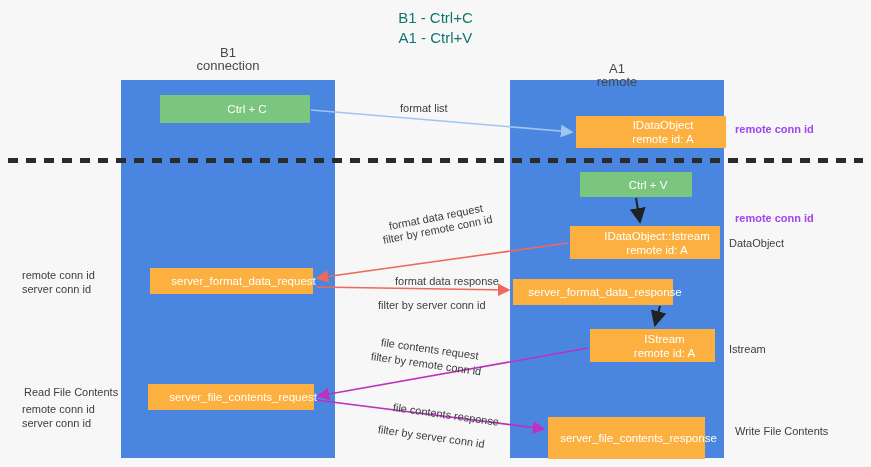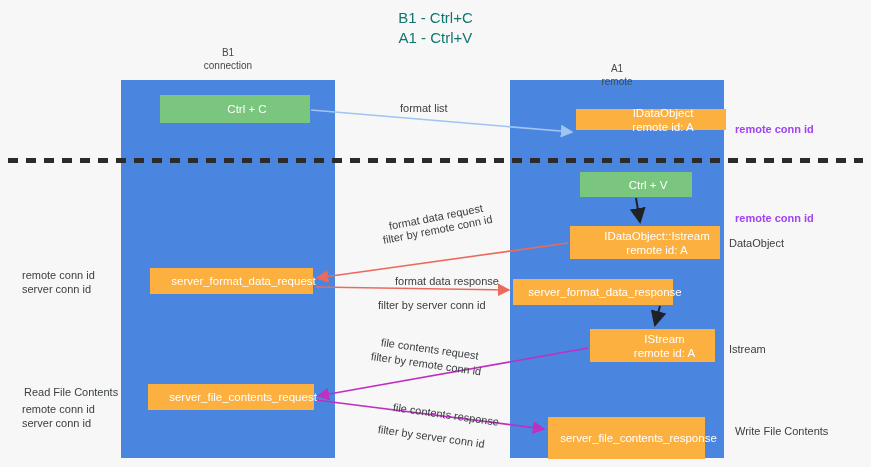--- a/index.html
+++ b/index.html
@@ -13,37 +13,37 @@
   #stage{position:relative;width:871px;height:467px;}
 
   
   #wires{position:absolute;left:0;top:0;width:871px;height:467px;pointer-events:none;}
 
   
   .lane{position:absolute;background:#4a86e0;}
   #lane-b1{left:121px;top:80px;width:214px;height:378px;}
   #lane-a1{left:510px;top:80px;width:214px;height:378px;}
 
-  .lane-head{position:absolute;text-align:center;font-size:10px;line-height:13px;color:#44484d;}
+  .lane-head{position:absolute;text-align:center;font-size:13px;line-height:13px;color:#44484d;}
   #head-b1{left:138px;top:46px;width:180px;}
   #head-a1{left:527px;top:46px;width:180px;margin-top:16px;}
 
   
   #title{position:absolute;left:0;top:8px;width:871px;text-align:center;
          font-size:15px;line-height:20px;color:#0f766e;}
 
   
   .node{position:absolute;box-sizing:border-box;display:flex;flex-direction:column;
         align-items:center;justify-content:center;text-align:center;
         color:#ffffff;font-size:11.5px;line-height:14px;padding-left:24px;}
   .green{background:#7bc67e;}
   .orange{background:#fbb040;}
 
   #n-ctrlc{left:160px;top:95px;width:150px;height:28px;}
-  #n-idataobject{left:576px;top:109px;width:150px;height:21px;}
+  #n-idataobject{left:576px;top:116px;width:150px;height:32px;}
   #n-ctrlv{left:580px;top:172px;width:112px;height:25px;}
   #n-getdata{left:570px;top:226px;width:150px;height:33px;}
   #n-sfdreq{left:150px;top:268px;width:163px;height:26px;}
   #n-sfdres{left:513px;top:279px;width:160px;height:26px;}
   #n-istream{left:590px;top:329px;width:125px;height:33px;}
   #n-sfcreq{left:148px;top:384px;width:166px;height:26px;}
   #n-sfcres{left:548px;top:417px;width:157px;height:42px;}
 
   
   #divider{position:absolute;left:8px;top:158px;width:855px;height:5px;

